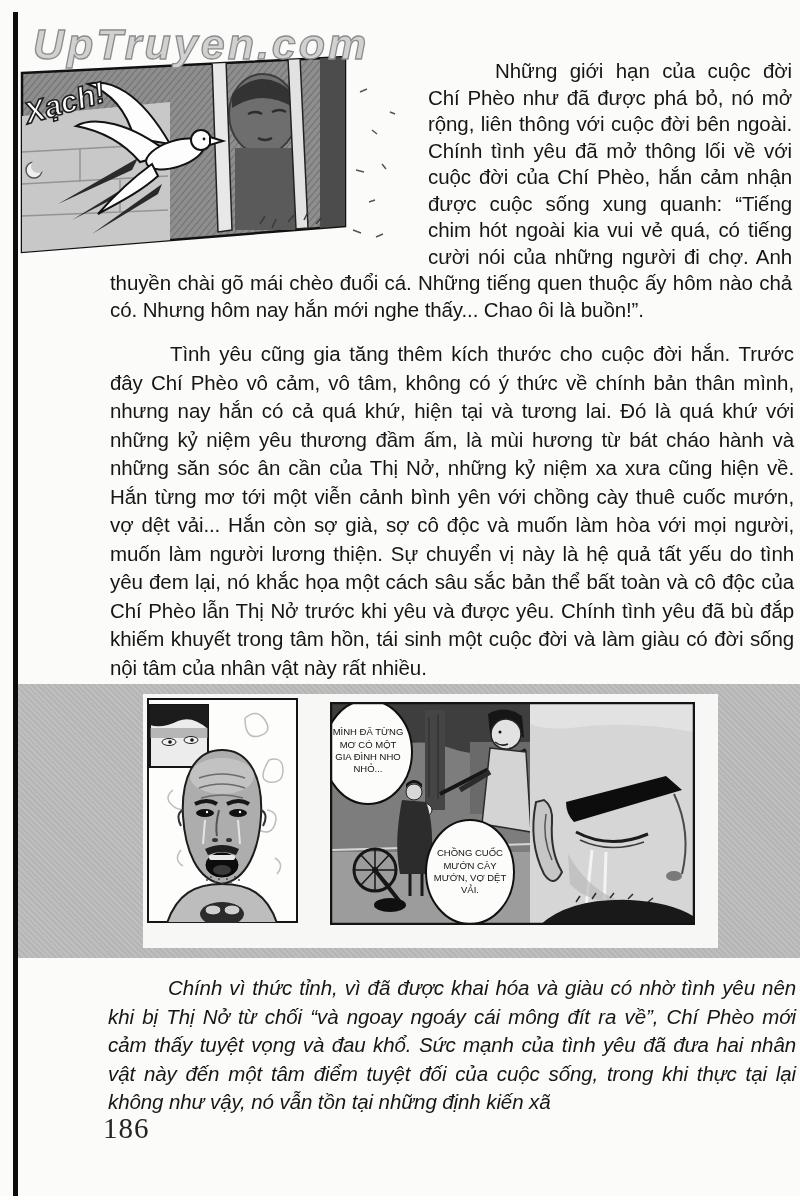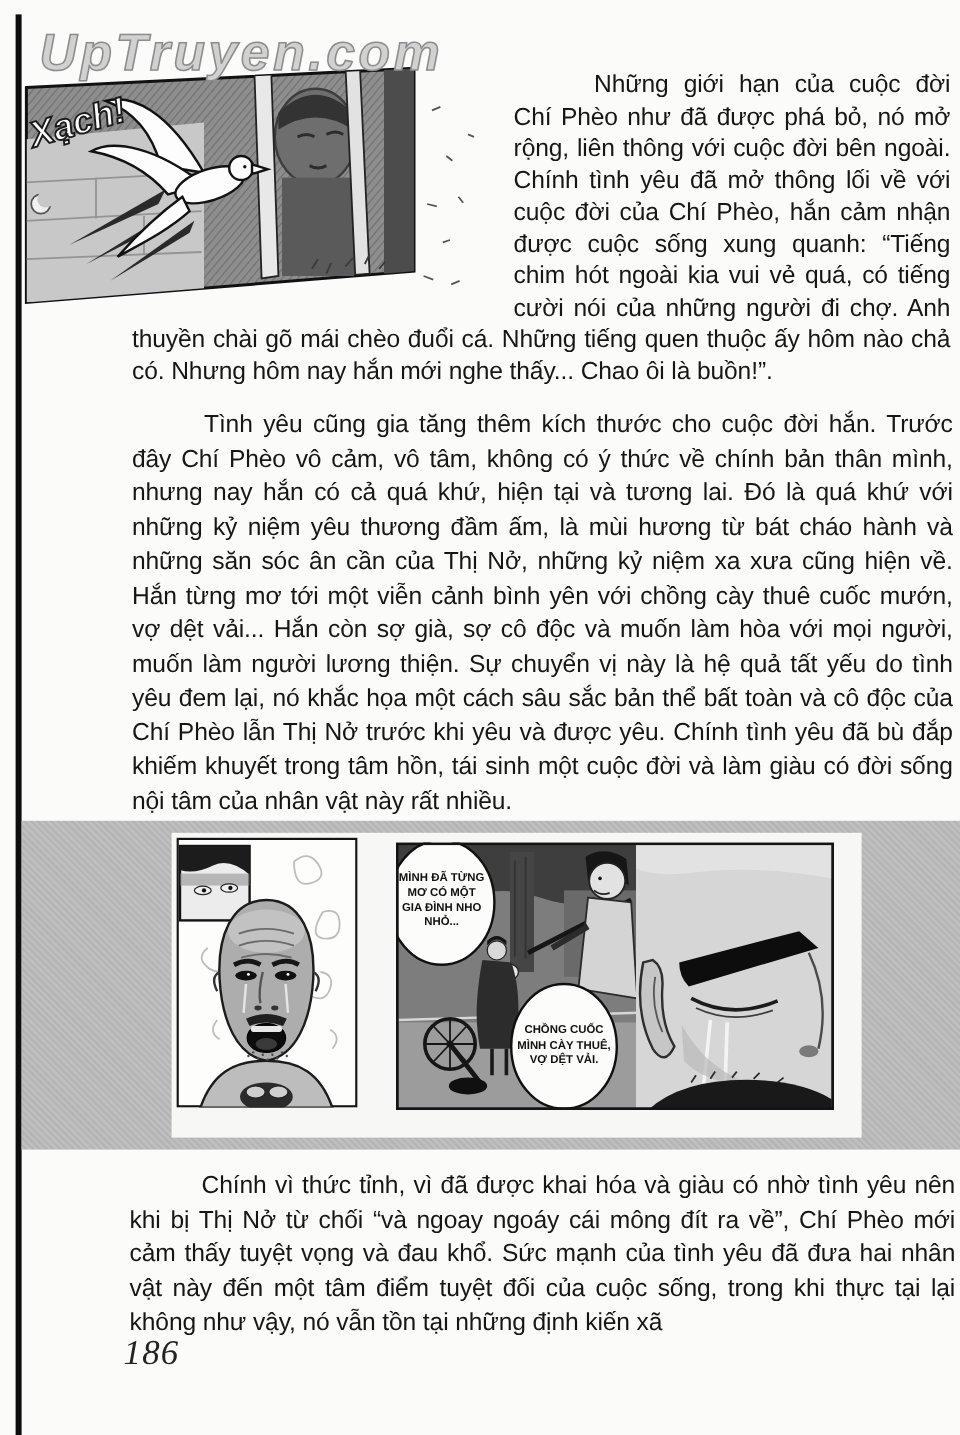--- a/index.html
+++ b/index.html
@@ -27,40 +27,40 @@
     color:#ffffff;-webkit-text-stroke:1.6px #1b1b1b;
   }
 
   
   .para{text-align:justify;margin:0;font-size:20.5px;letter-spacing:-0.1px;}
   #p1wrap{position:absolute;left:22px;top:52px;width:770px;box-sizing:border-box;
           padding-left:88px;padding-top:6px;z-index:1;}
   #p1float{float:left;width:318px;height:205px;}
   #p1{line-height:26.5px;text-indent:67px;}
   #p2{position:absolute;left:110px;top:340px;width:684px;line-height:28.5px;text-indent:60px;}
-  #p3{position:absolute;left:108px;top:974px;width:688px;line-height:28.5px;text-indent:60px;}
+  #p3{position:absolute;left:108px;top:974px;width:688px;line-height:28.5px;text-indent:60px;font-style:italic;}
 
   
   .strip{position:absolute;left:18px;top:684px;width:782px;height:274px;background:#bcbcbc;
          background-image:repeating-linear-gradient(45deg,rgba(255,255,255,.05) 0 2px,rgba(0,0,0,.04) 2px 4px);}
   .strip-white{position:absolute;left:125px;top:10px;width:575px;height:254px;background:#f7f7f5;}
   .panelA{position:absolute;left:129px;top:14px;width:151px;height:225px;}
   .panelB{position:absolute;left:312px;top:18px;width:365px;height:223px;}
   .bubble-text{
     position:absolute;display:flex;align-items:center;justify-content:center;
-    text-align:center;font-weight:bold;font-size:9.5px;line-height:1.3;color:#101010;
+    text-align:center;font-weight:normal;font-size:9.5px;line-height:1.3;color:#101010;
     z-index:3;
   }
   #bub1{left:313px;top:24px;width:74px;height:86px;}
   #bub2{left:413px;top:142px;width:78px;height:92px;}
 
   .pagenum{
     position:absolute;left:103px;top:1112px;
     font-family:"Liberation Serif","DejaVu Serif",serif;
-    font-size:29px;color:#232323;letter-spacing:1px;font-style:italic;
+    font-size:29px;color:#232323;letter-spacing:1px;
   }
 </style>
 </head>
 <body>
 
 <div class="left-rule"></div>
 
 <div class="watermark">UpTruyen.com</div>
 <div class="sfx">Xạch!</div>
 
@@ -233,18 +233,18 @@
       <path d="M238,152 Q260,192 300,202 Q258,202 240,182 Z" fill="#b9b9b9" opacity="0.7"></path>
       <path d="M210,223 Q240,196 300,198 Q340,200 363,214 L363,223 Z" fill="#191919"></path>
       <path d="M246,200 l4,-6 M262,197 l4,-6 M280,196 l4,-5 M298,197 l5,-5 M318,200 l5,-4" stroke="#2c2c2c" stroke-width="1.5"></path>
     </g>
     <ellipse cx="38" cy="50" rx="44" ry="52" fill="#fcfcfb" stroke="#101010" stroke-width="2"></ellipse>
     <ellipse cx="140" cy="170" rx="44" ry="52" fill="#fcfcfb" stroke="#101010" stroke-width="2"></ellipse>
     <rect x="1" y="1" width="363" height="221" fill="none" stroke="#141414" stroke-width="2.5"></rect>
   </svg>
 
   <div id="bub1" class="bubble-text">MÌNH ĐÃ TỪNG MƠ CÓ MỘT GIA ĐÌNH NHO NHỎ...</div>
-  <div id="bub2" class="bubble-text">CHỒNG CUỐC MÌNH CÀY THUÊ, VỢ DỆT VẢI.</div>
+  <div id="bub2" class="bubble-text">CHỒNG CUỐC MƯỚN CÀY MƯỚN, VỢ DỆT VẢI.</div>
 </div>
 
 <p id="p3" class="para">Chính vì thức tỉnh, vì đã được khai hóa và giàu có nhờ tình yêu nên khi bị Thị Nở từ chối “và ngoay ngoáy cái mông đít ra về”, Chí Phèo mới cảm thấy tuyệt vọng và đau khổ. Sức mạnh của tình yêu đã đưa hai nhân vật này đến một tâm điểm tuyệt đối của cuộc sống, trong khi thực tại lại không như vậy, nó vẫn tồn tại những định kiến xã</p>
 
 <div class="pagenum">186</div>
 
 </body></html>

